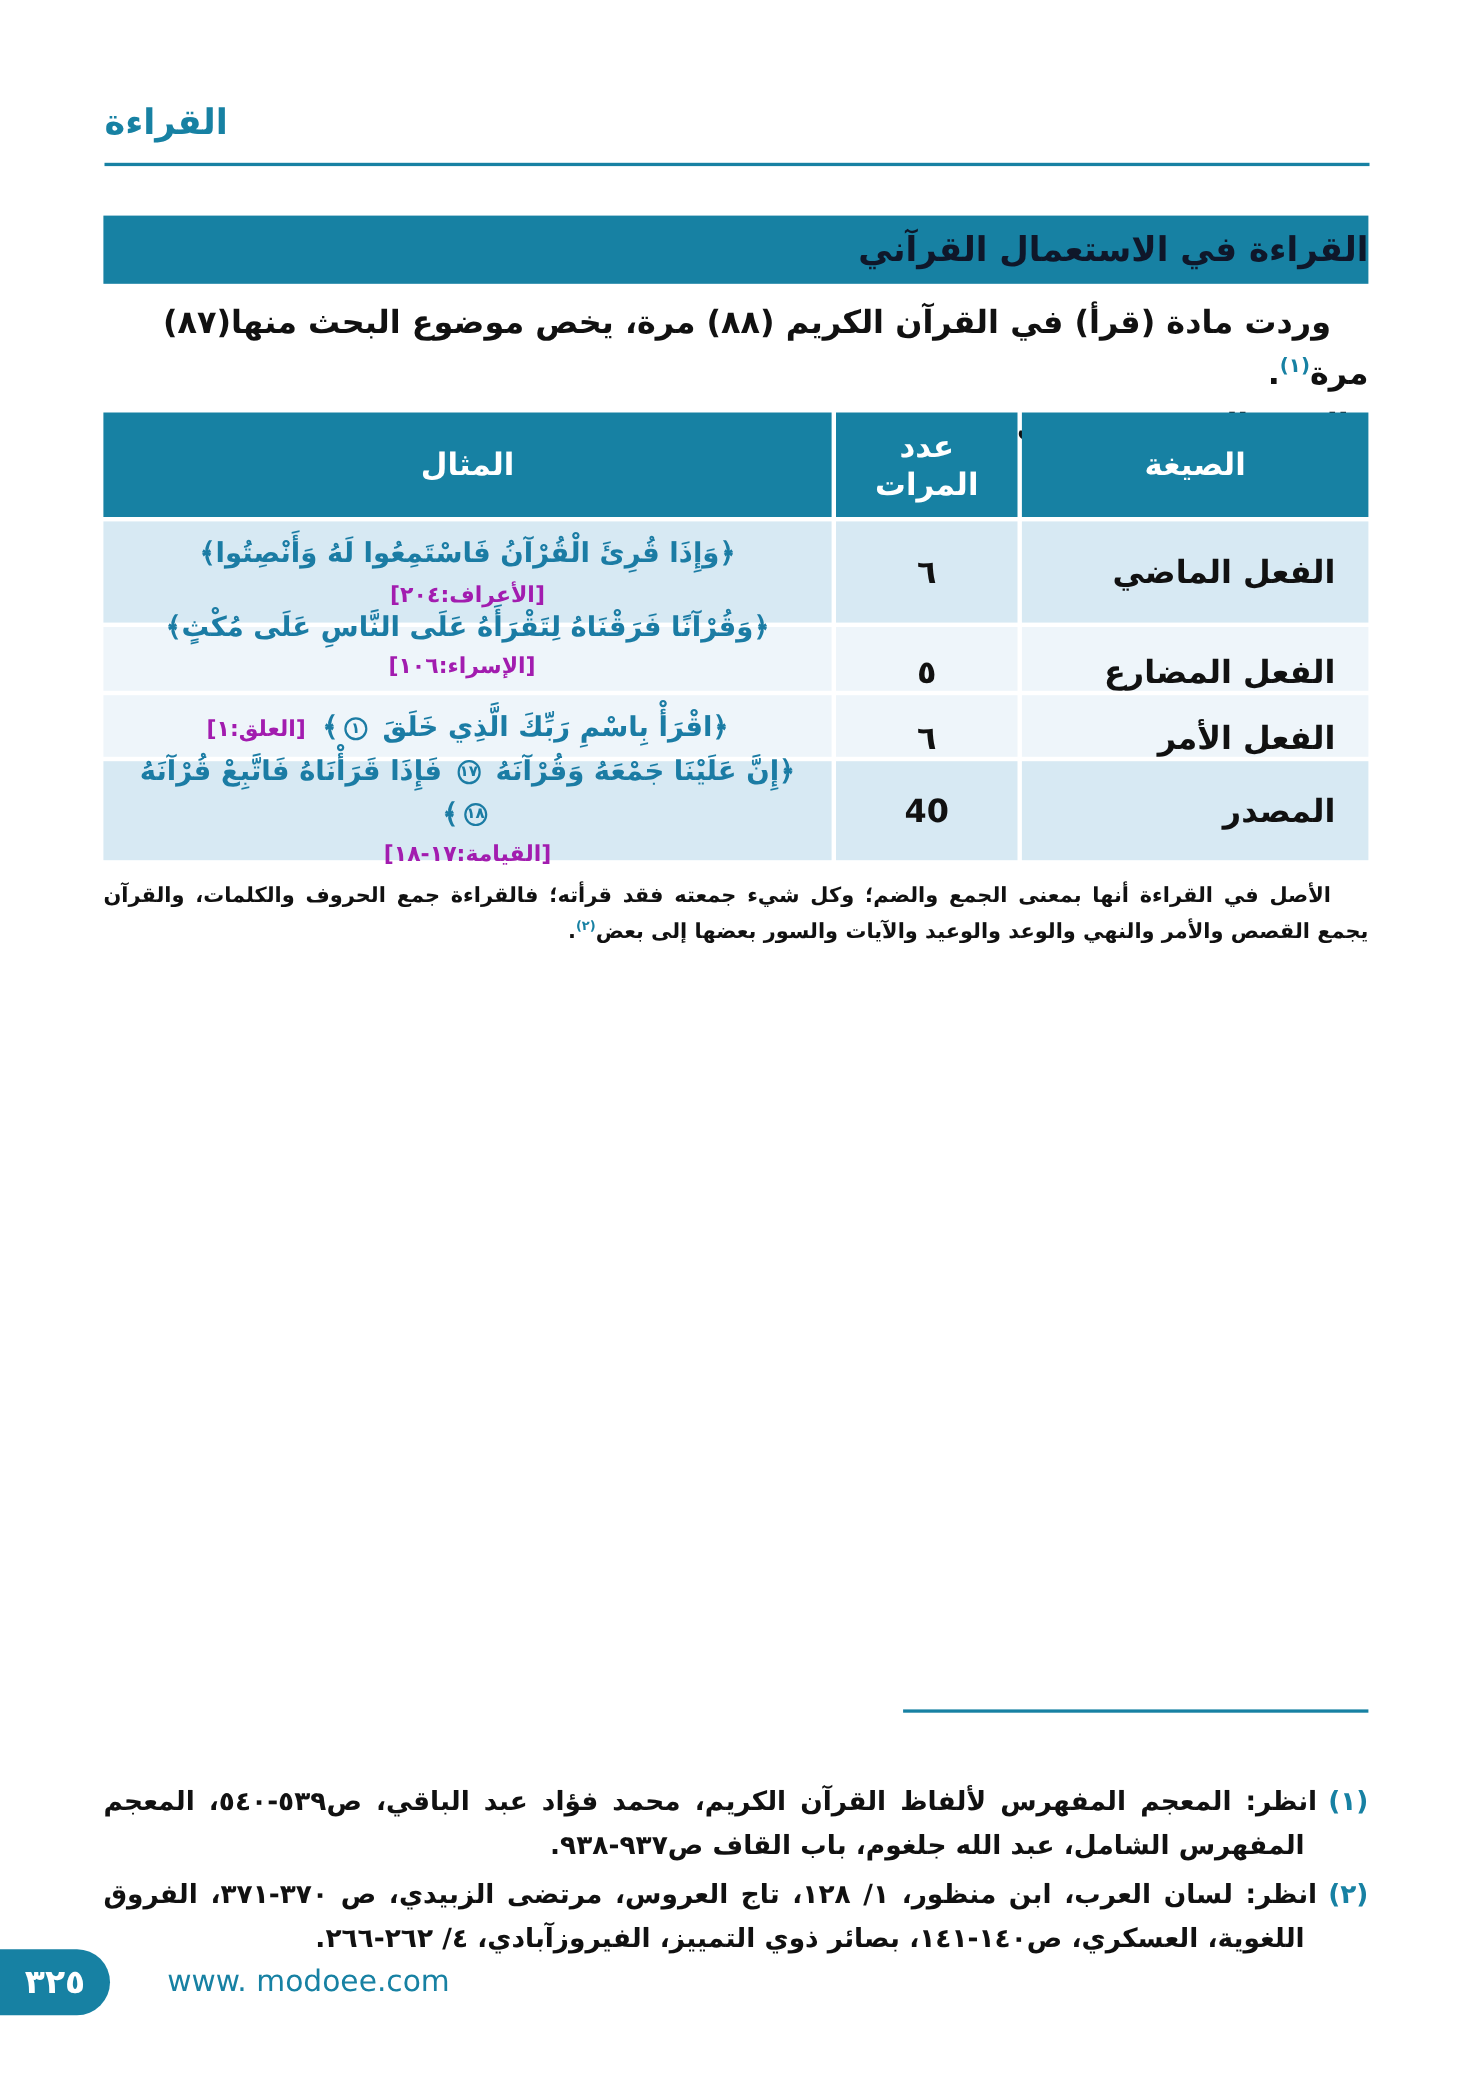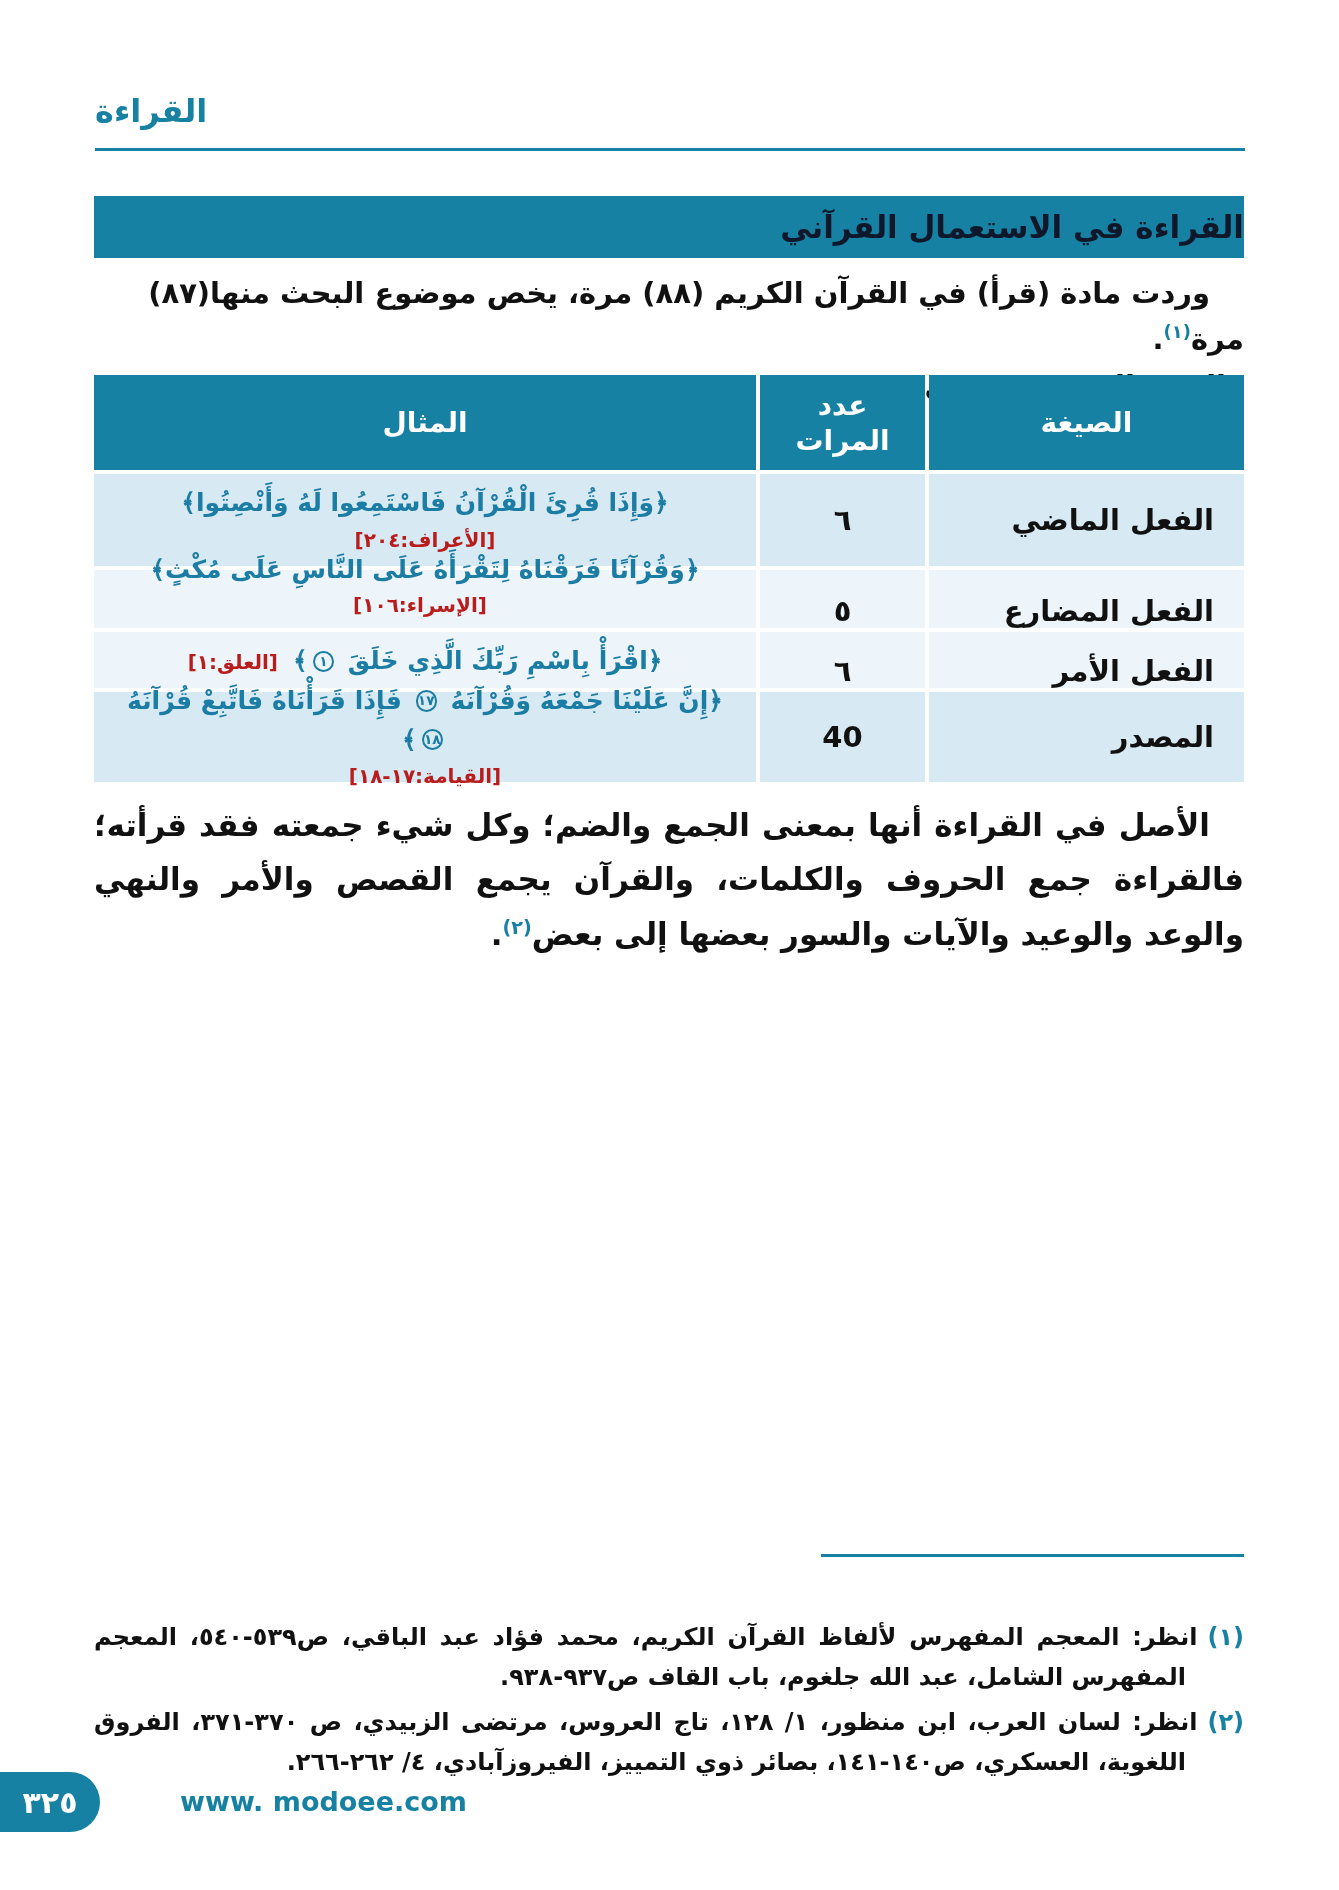--- a/index.html
+++ b/index.html
@@ -71,34 +71,34 @@
   .cell.count {
     font-size:29px; font-weight:bold; justify-content:center;
   }
   .cell.example { justify-content:center; padding:7px 14px; }
   .example-inner { text-align:center; line-height:1.55; width:100%; }
   .verse {
     font-size:25px; font-weight:bold;
     color:var(--verse,#1b7ca4);
   }
   .vref {
-    font-size:20px; font-weight:bold; color:#b91c1c;
+    font-size:20px; font-weight:bold; color:#a21caf;
     margin-right:10px; white-space:nowrap;
   }
   .stack .vref { display:block; margin:2px 0 0 0; }
   .ayah-num {
     display:inline-flex; align-items:center; justify-content:center;
     min-width:1.55em; height:1.55em;
     border:2px solid currentColor; border-radius:50%;
     font-size:0.55em; margin:0 5px; vertical-align:0.25em;
   }
   
   .body-par {
     position:absolute; right:95px; top:798px; width:1150px;
-    font-size:31px; font-weight:bold; line-height:1.75;
+    font-size:19px; font-weight:bold; line-height:1.75;
     text-align:justify; text-indent:34px;
   }
   
   .fn-rule {
     position:absolute; right:95px; top:1554px;
     width:423px; height:3px;
     background:var(--teal,#1781a3);
   }
   .footnotes {
     position:absolute; right:95px; top:1574px; width:1150px;
@@ -114,23 +114,22 @@
     width:100px; height:60px;
     background:var(--teal,#1781a3);
     border-radius:0 30px 30px 0;
     color:#fff; font-size:30px; font-weight:bold;
     display:flex; align-items:center; justify-content:center;
   }
   .website {
     position:absolute; left:152px; top:1786px;
     direction:ltr;
     color:var(--teal,#1781a3);
-    font-size:27px; font-weight:bold;
+    font-size:27px; font-weight:normal;
     text-decoration:none;
-    margin-left:28px;
   }
 </style>
 </head>
 <body>
 
 <div class="page">
 
   <div class="running-head">القراءة</div>
   <div class="head-rule"></div>
 

